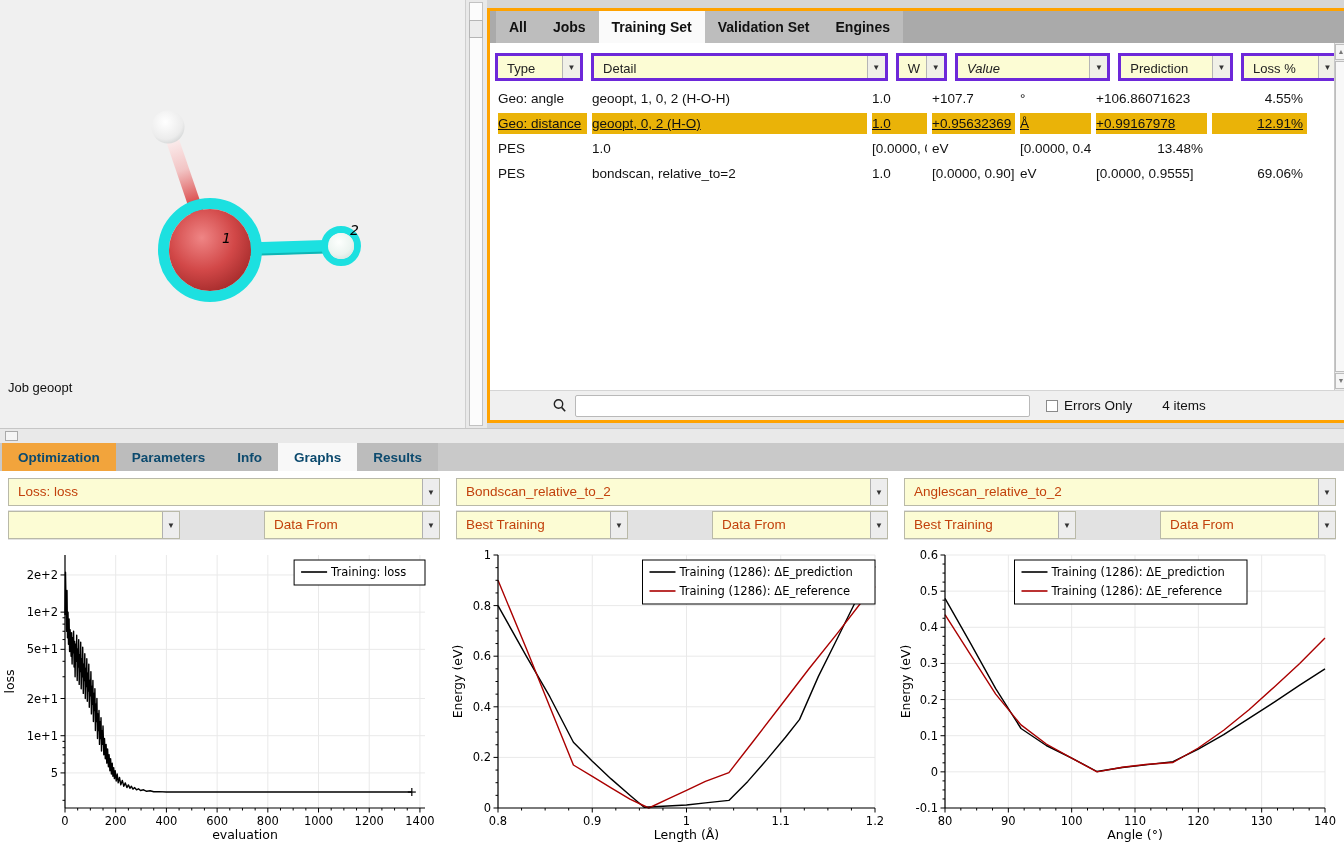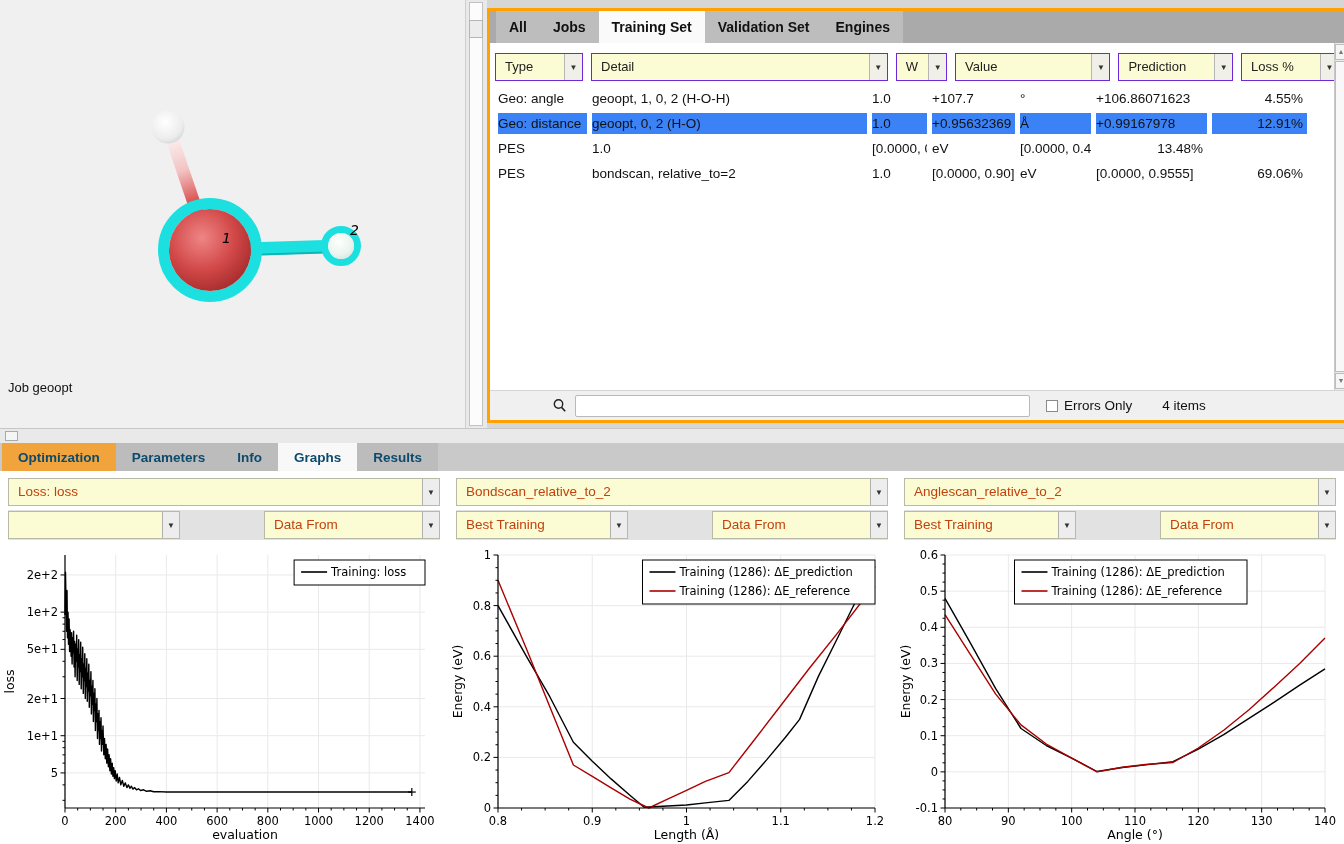--- a/index.html
+++ b/index.html
@@ -22,33 +22,33 @@
 
   .right-panel { position:absolute; left:487px; top:8px; width:863px; height:415px;
     border:3px solid #ffa200; background:#ffffff; display:flex; flex-direction:column; }
   .rp-tabs { height:32px; background:#aaaaaa; display:flex; align-items:stretch; padding-left:6px; flex:0 0 auto; }
   .rp-tab { display:flex; align-items:center; padding:0 13px; font-size:14px; font-weight:bold;
     color:#111; background:#bdbdbd; cursor:default; }
   .rp-tab.selected { background:#fafafa; }
   .rp-body { position:relative; flex:1 1 auto; background:#ffffff; overflow:hidden; }
 
   .table-header { display:flex; padding:10px 0 0 5px; }
-  .hdr-box { display:flex; height:28px; background:#fcfcd4; border:1px solid #6d28d9; margin-right:8px; }
+  .hdr-box { display:flex; height:28px; background:#fcfcd4; border:3px solid #6d28d9; margin-right:8px; }
   .hdr-label { flex:1; font-size:13px; color:#222; padding:5px 0 0 9px; white-space:nowrap; overflow:hidden; }
   .hdr-arrow { width:18px; border-left:1px solid #b5b5b5; background:#f0f0e8; display:flex;
     align-items:center; justify-content:center; font-size:8px; color:#333; }
-  .w-type{width:89px;} .w-detail{width:300px;} .w-w{width:52px;} .w-value{width:157px;}
+  .w-type{width:89px;} .w-detail{width:300px;} .w-w{width:52px;} .w-value{width:157px;font-style:italic;}
   .w-pred{width:116px;} .w-loss{width:99px;}
 
   .table-rows { margin-top:5px; }
   .trow { display:grid; grid-template-columns:94px 280px 60px 88px 76px 116px 100px;
     padding-left:8px; height:25px; align-items:center; font-size:13.5px; color:#111; }
   .cell { white-space:nowrap; overflow:hidden; height:21px; line-height:21px; margin-right:5px; }
   .cell.loss { text-align:right; padding-right:4px; }
-  .trow.selected .cell { background:#3b82f6; }
+  .trow.selected .cell { background:#eab308;text-decoration:underline; }
 
   .rp-scrollbar { position:absolute; right:0; top:0; bottom:0; width:13px;
     background:#ececec; border-left:1px solid #c8c8c8; }
   .sb-arrow { position:absolute; left:0; width:12px; height:16px; background:#f5f5f5;
     border:1px solid #bdbdbd; color:#777; font-size:7px; text-align:center; line-height:14px; }
   .sb-up{ top:1px; } .sb-down{ bottom:1px; }
   .sb-thumb { position:absolute; left:0; top:18px; bottom:18px; width:12px;
     background:#f8f8f8; border:1px solid #bdbdbd; }
 
   .rp-footer { height:30px; background:#f0f0f0; border-top:1px solid #d5d5d5;

